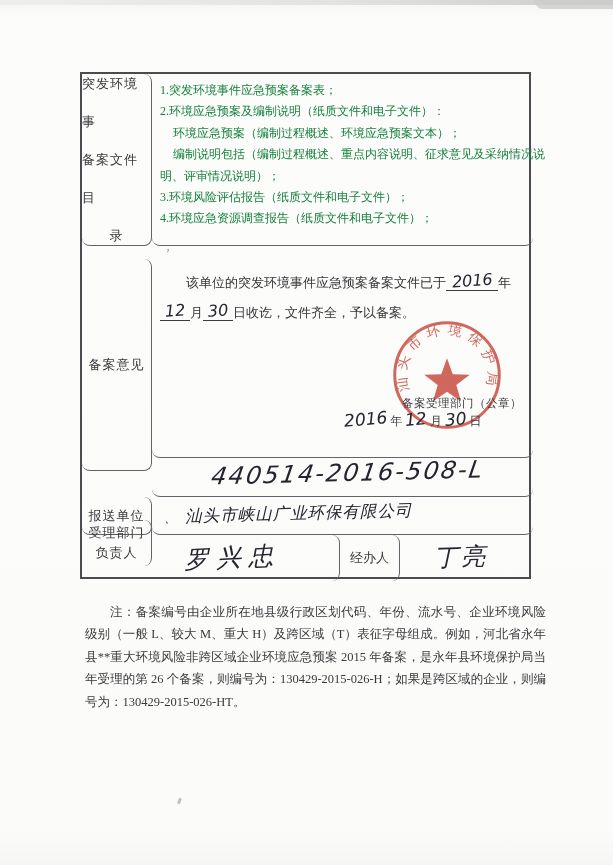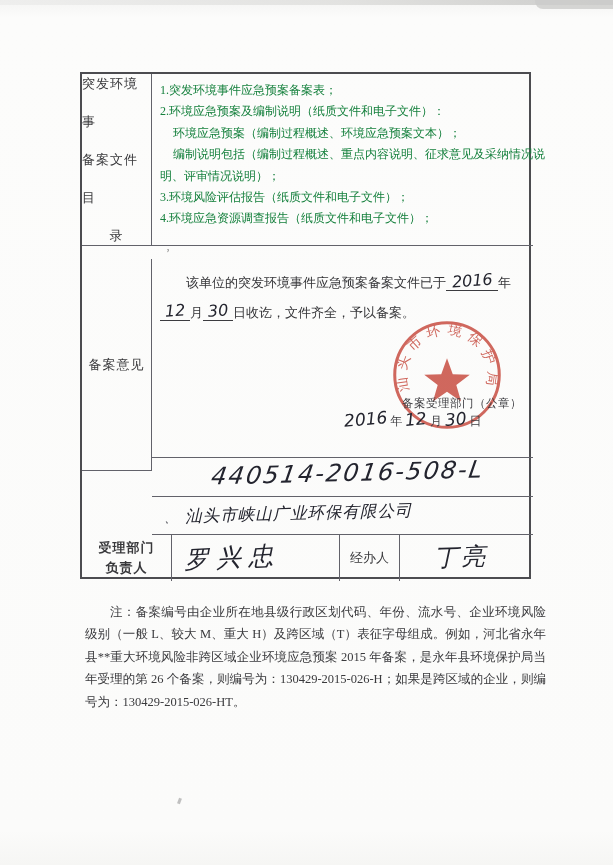--- a/index.html
+++ b/index.html
@@ -9,21 +9,21 @@
     background:linear-gradient(180deg,#f4f4f3 0%, #fcfcfb 2%, #fbfbfa 96%, #f6f6f4 100%);
     font-family:"Liberation Serif", serif; color:#3a3a3c;
   }
   .scan-top { position:absolute; top:0; left:0; right:0; height:5px;
     background:linear-gradient(90deg,#ececeb,#dcdcda 55%,#bfbfbd); opacity:.75; }
   .scan-corner { position:absolute; top:0; right:0; width:78px; height:9px;
     background:#cccccb; opacity:.8; border-bottom-left-radius:8px; }
 
   .tbl { position:absolute; left:80px; top:72px; width:451px; height:507px;
     border:2px solid #4c4c50; background:transparent; }
-  .cell { position:absolute; }
+  .cell { position:absolute;border-radius:8px; }
   .br { border-right:1px solid #62626a; }
   .bb { border-bottom:1px solid #62626a; }
 
   .lblcell { display:flex; flex-direction:column; align-items:center; justify-content:center;
     font-size:13px; letter-spacing:1px; color:#38383b; }
   .lblcell .lline { line-height:38px; }
   .lbl-sm .lline { line-height:20px; letter-spacing:1px; }
 
   .dircell { padding:6px 4px 0 8px; font-size:12px; line-height:21.4px; color:#15803d; }
   .dircell .ln { white-space:nowrap; }
@@ -109,25 +109,28 @@
 
     <div class="dept-label">备案受理部门（公章）</div>
 
     <div class="stamp-date"><span class="hwd">2016</span><span class="sep">年</span><span class="hwd">12</span><span class="sep">月</span><span class="hwd">30</span><span class="sep">日</span></div>
   </div>
 
   <div class="cell bb" style="left:70px;top:384px;width:381px;height:39px;">
     <div class="hw num-value">440514-2016-508-L</div>
   </div>
 
+  <div class="cell lblcell br bb" style="left:0;top:423px;width:70px;height:38px;">
+    <div class="lline" style="line-height:16px;">报送单位</div>
+  </div>
   <div class="cell bb" style="left:70px;top:423px;width:381px;height:38px;">
     <div class="hw unit-value"><span class="mark">、</span><span>汕头市峡山广业环保有限公司</span></div>
   </div>
 
-  <div class="cell lblcell lbl-sm br" style="left:0;top:461px;width:90px;height:46px;font-weight:bold;">
+  <div class="cell lblcell lbl-sm br" style="left:0;top:446px;width:70px;height:46px;">
     <div class="lline">受理部门</div>
     <div class="lline">负责人</div>
   </div>
   <div class="cell br" style="left:70px;top:461px;width:188px;height:46px;">
     <div class="hw sig1">罗兴忠</div>
   </div>
   <div class="cell lblcell br" style="left:258px;top:461px;width:60px;height:46px;">
     <div class="lline" style="line-height:16px;letter-spacing:0;">经办人</div>
   </div>
   <div class="cell" style="left:318px;top:461px;width:133px;height:46px;">

